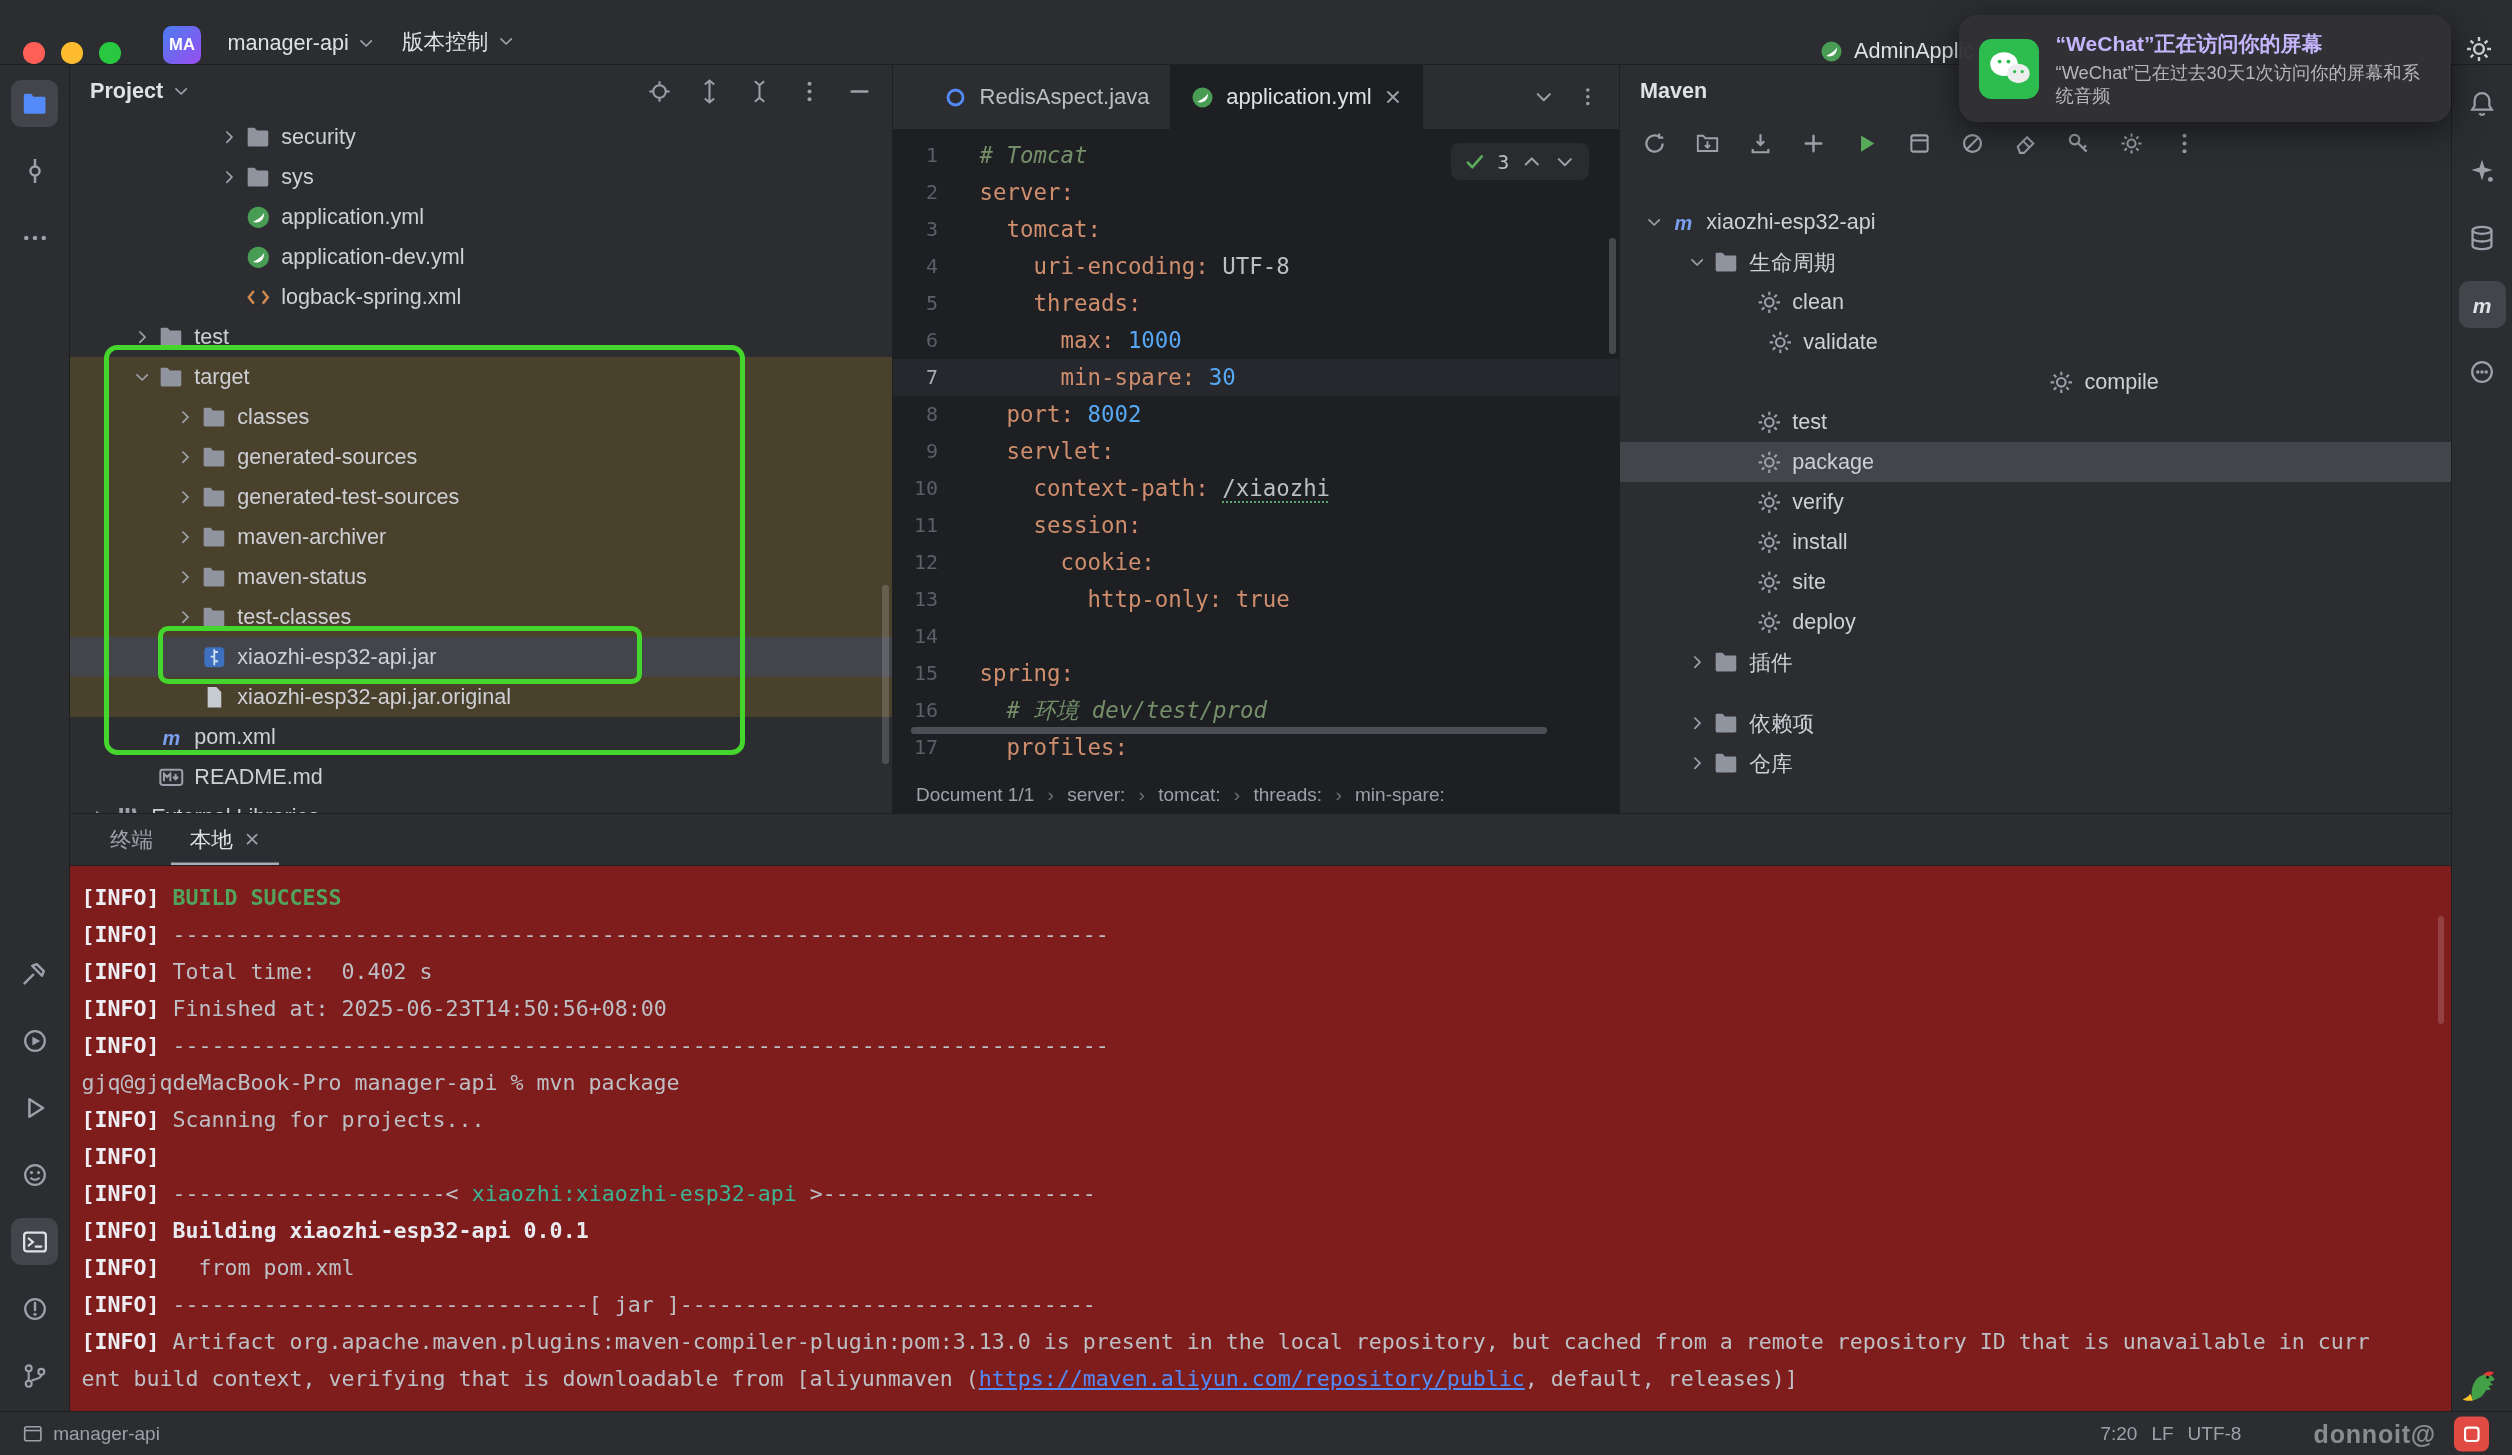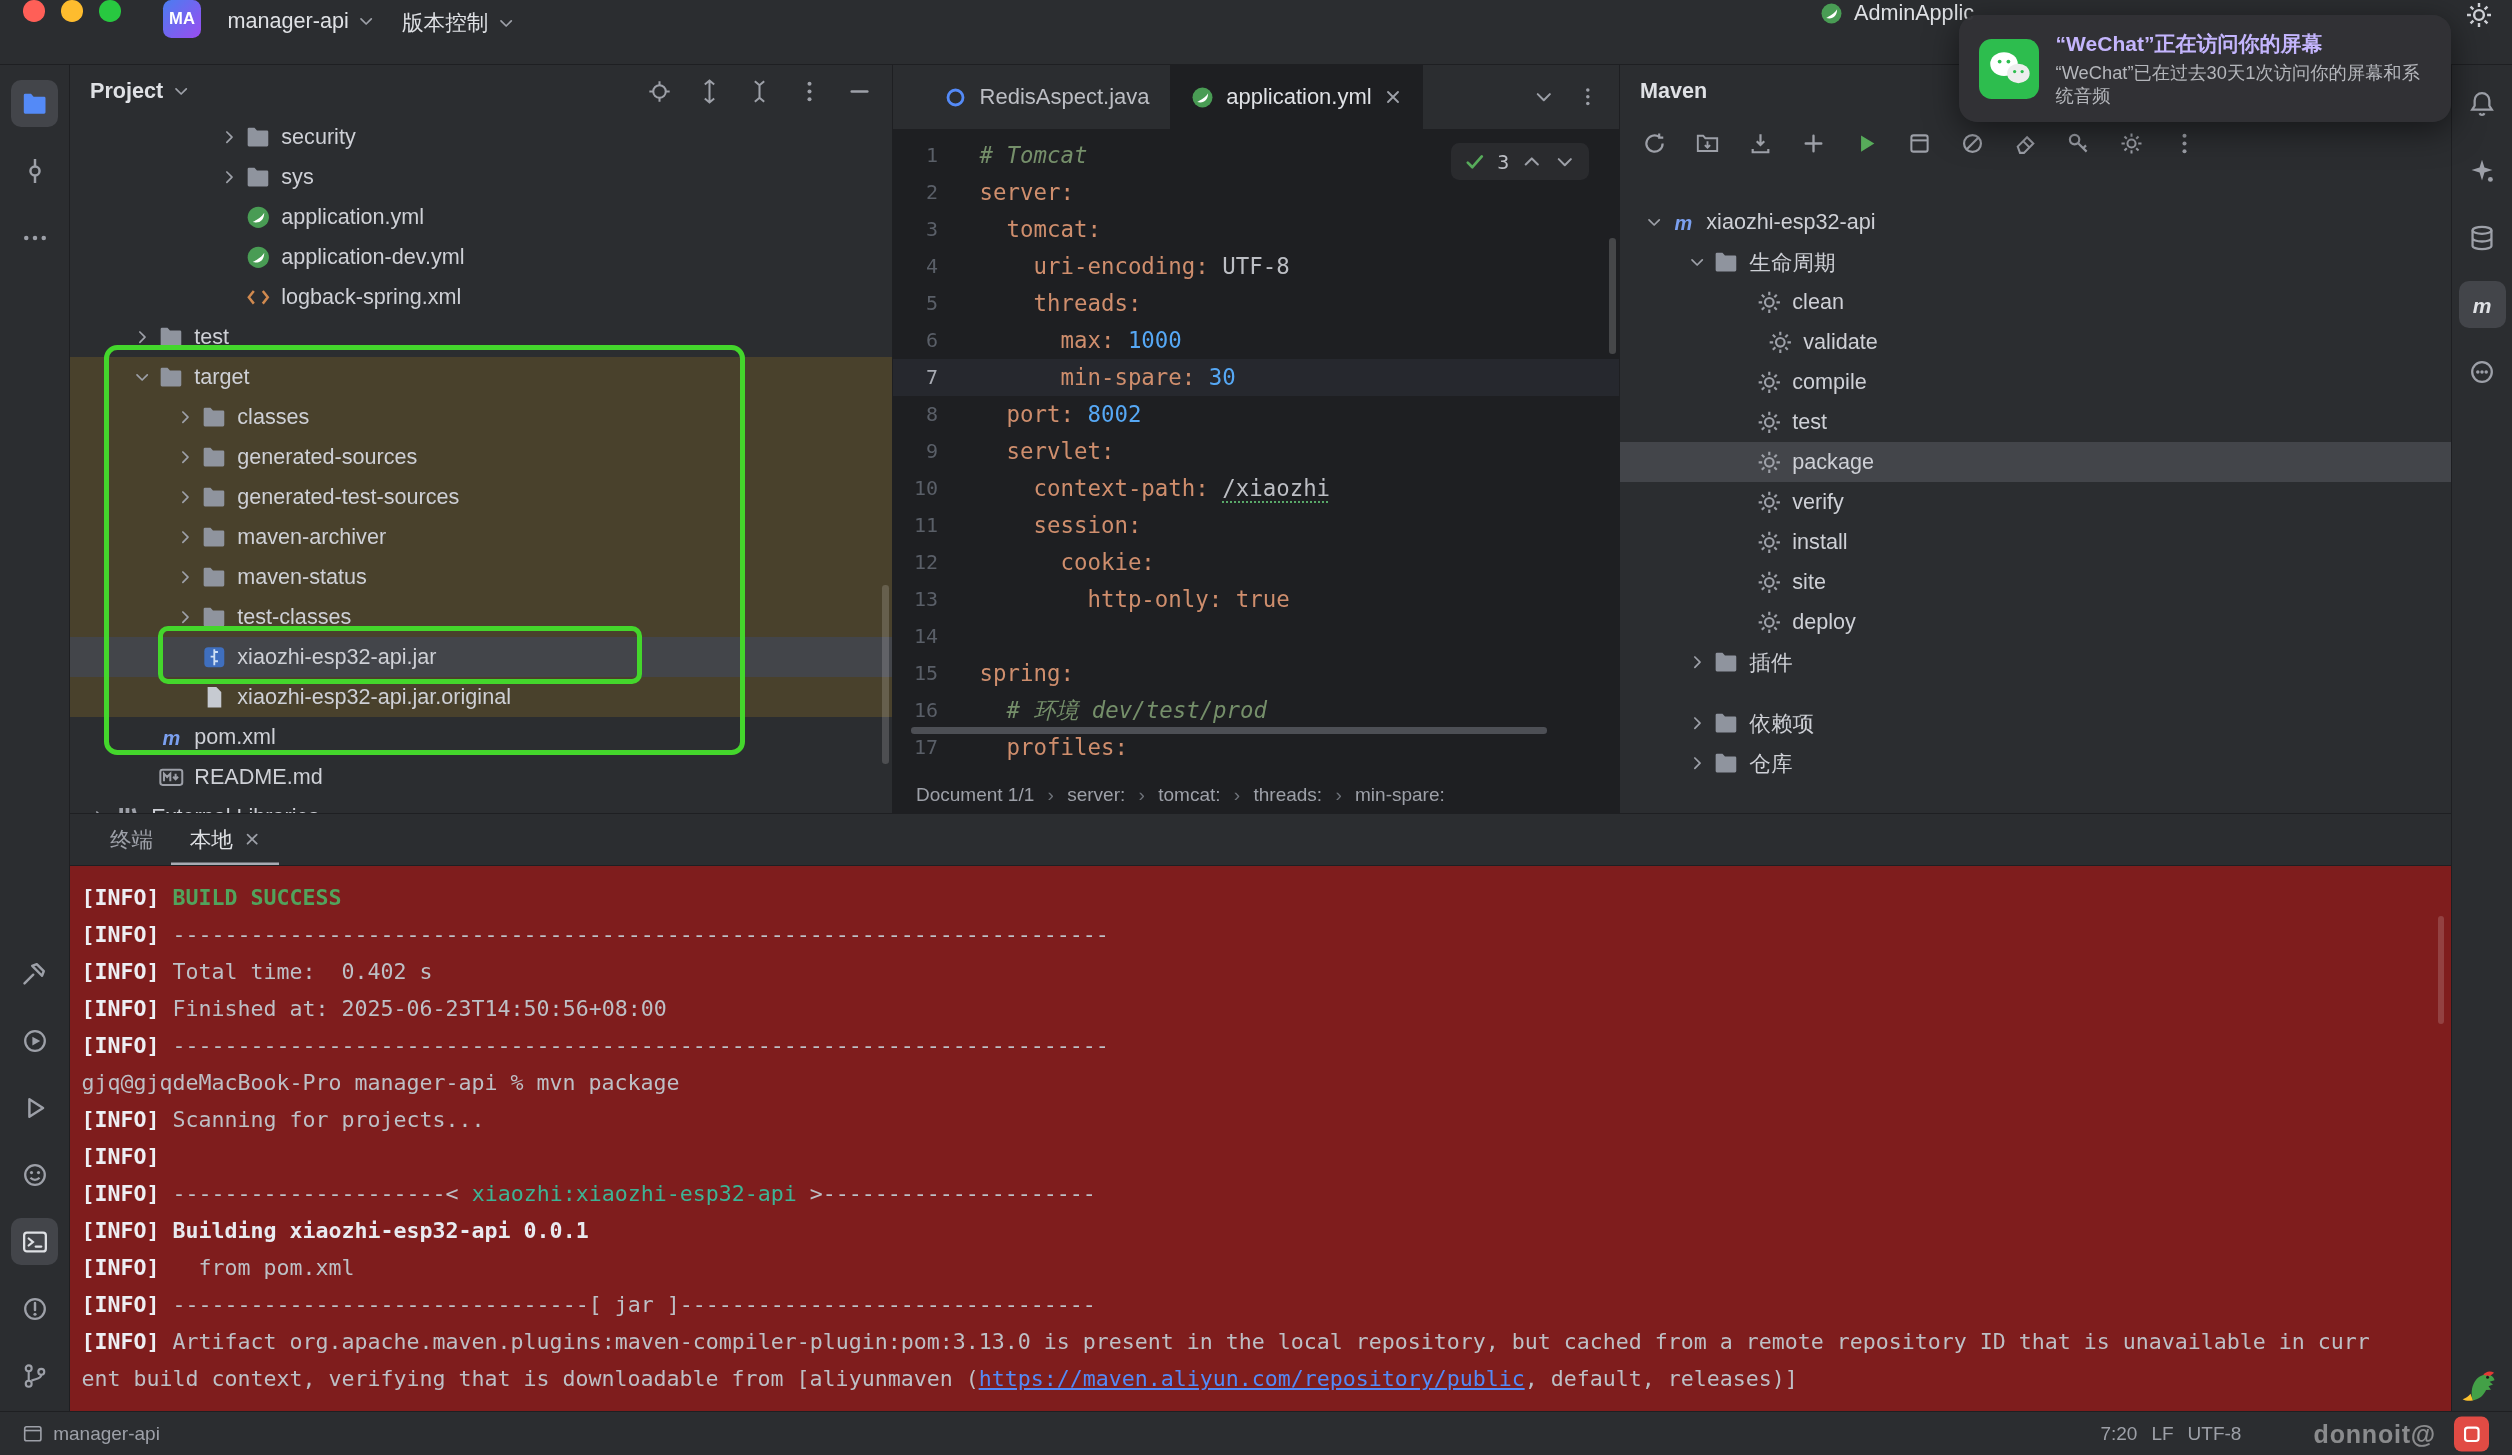--- a/index.html
+++ b/index.html
@@ -2,21 +2,21 @@
 <html style="font-size:13.3px"><head>
 <meta charset="utf-8">
 <style>
 *{margin:0;padding:0;box-sizing:border-box}
 html,body{width:2512px;height:1456px;background:#1e1f22;font-family:"Liberation Sans","DejaVu Sans",sans-serif;}
 .window{position:relative;width:2512px;height:1456px;background:#2b2d30;overflow:hidden;color:#bcbec4}
 .icon{display:inline-flex;align-items:center;justify-content:center}
 .icon svg{width:100%;height:100%;display:block}
 
 
-.titlebar{height:65px;display:flex;align-items:flex-start;background:#2b2d30;border-bottom:0.8px solid #1e1f22;padding:0 23px;position:relative;z-index:10}
+.titlebar{height:65px;display:flex;align-items:flex-end;background:#2b2d30;border-bottom:0.8px solid #1e1f22;padding:0 23px;position:relative;z-index:10}
 .traffic{display:flex;gap:16.6px;margin-right:42px}
 .light{width:21.6px;height:21.6px;border-radius:50%;display:inline-block}
 .light.red{background:#ff5f57}.light.yellow{background:#febc2e}.light.green{background:#28c840}
 .app-badge{width:38px;height:38px;border-radius:8.3px;background:linear-gradient(135deg,#4a7df0,#9a4df0);color:#fff;font-weight:bold;font-size:16.6px;display:flex;align-items:center;justify-content:center;margin-right:13.3px}
 .tb-menu{display:flex;align-items:center;gap:8.3px;color:#dfe1e5;font-size:21.6px;padding:8.3px 13.3px;border-radius:6.6px}
 .tb-menu .chev{width:18.3px;height:18.3px;color:#9da0a8}
 .run-config{position:absolute;left:1819px;display:flex;align-items:center;gap:10px;color:#dfe1e5;font-size:21.6px}
 .rc-icon{width:25px;height:25px}
 .tb-gear{position:absolute;right:18.3px;width:30px;height:30px;color:#cfd1d6}
 
@@ -748,21 +748,21 @@
               <div class="tree-row" style="padding-left: 117px;">
                 <span class="chev"></span>
                 <span class="t-icon icon">
                   <svg viewBox="0 0 16 16">
                     <circle cx="8" cy="8" r="2.6" fill="none" stroke="currentColor" stroke-width="1.3"></circle>
                     <path d="M8 1.6v2.1M8 12.3v2.1M1.6 8h2.1M12.3 8h2.1M3.5 3.5l1.5 1.5M11 11l1.5 1.5M12.5 3.5 11 5M5 11l-1.5 1.5" stroke="currentColor" stroke-width="1.3"></path>
                   </svg>
                 </span>
                 <span class="t-label">validate</span>
               </div>
-              <div class="tree-row" style="padding-left: 106px;">
+              <div class="tree-row" style="padding-left: 106px; justify-content: center;">
                 <span class="chev"></span>
                 <span class="t-icon icon">
                   <svg viewBox="0 0 16 16">
                     <circle cx="8" cy="8" r="2.6" fill="none" stroke="currentColor" stroke-width="1.3"></circle>
                     <path d="M8 1.6v2.1M8 12.3v2.1M1.6 8h2.1M12.3 8h2.1M3.5 3.5l1.5 1.5M11 11l1.5 1.5M12.5 3.5 11 5M5 11l-1.5 1.5" stroke="currentColor" stroke-width="1.3"></path>
                   </svg>
                 </span>
                 <span class="t-label">compile</span>
               </div>
               <div class="tree-row" style="padding-left: 106px;">

